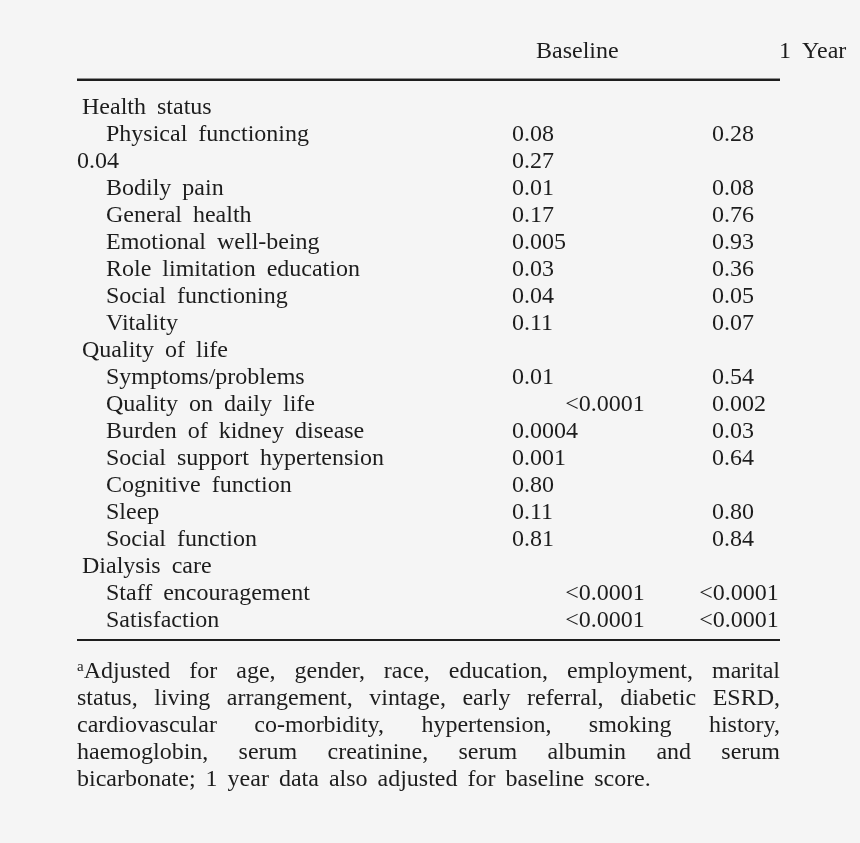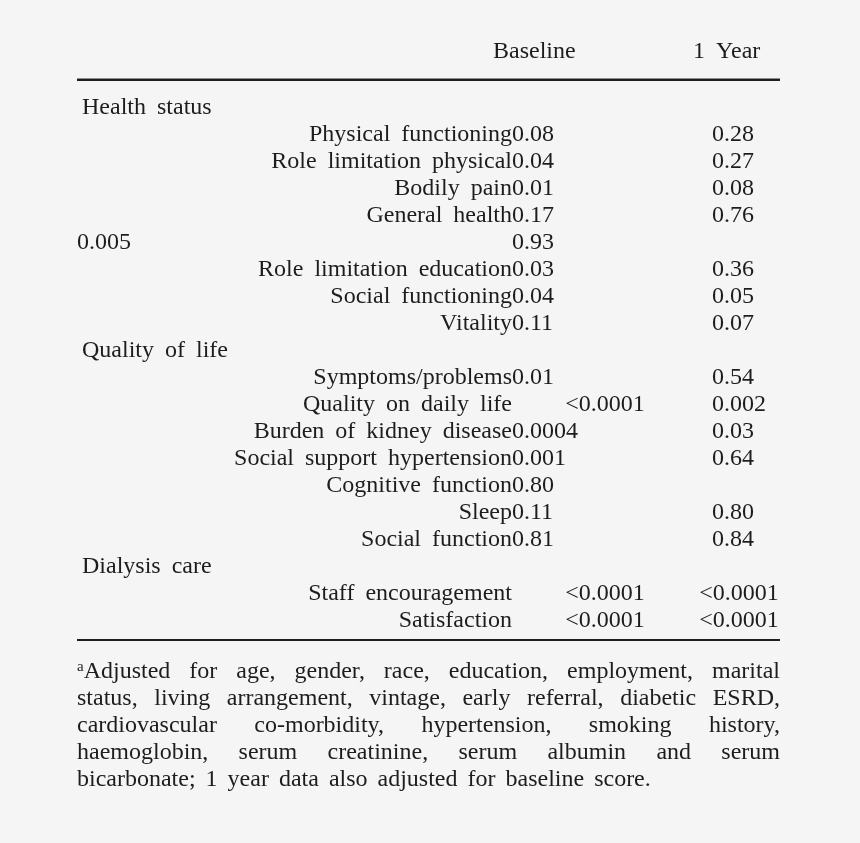--- a/index.html
+++ b/index.html
@@ -7,31 +7,31 @@
   .sheet {
     position:relative; width:860px; height:843px; overflow:hidden;
     background:#f5f5f5; color:#1d1d1d;
     font-family:"Liberation Serif","DejaVu Serif",serif;
     font-size:24px;
   }
   .twrap { position:absolute; left:77px; top:0; width:703px; }
 
   .header-row {
     display:grid; grid-template-columns:435px 200px 1fr;
-    height:78px; align-items:end; padding-bottom:14px; box-sizing:border-box;
+    height:78px; align-items:end; padding-bottom:14px; box-sizing:border-box;gap:43px;
   }
   .col-header { position:relative; left:-19px; white-space:nowrap; word-spacing:6px; }
 
   .rule-top { height:3px; background:linear-gradient(to bottom,#8f8f8f 1px,#1d1d1d 1px); }
   .rule-bottom { height:2px; background:#1d1d1d; margin-top:6px; }
 
   .tbody { padding-top:12px; }
   .grid-row { display:grid; grid-template-columns:435px 200px 1fr; line-height:27px; }
   .section-row { line-height:27px; padding-left:5px; white-space:nowrap; word-spacing:5px; }
-  .row-label { padding-left:29px; white-space:nowrap; word-spacing:5px;text-align:right; }
+  .row-label { padding-left:29px; white-space:nowrap; word-spacing:5px; }
   .cell-val { white-space:nowrap; }
   .cell-val.hang { text-indent:-14px;text-align:center; }
 
   .footnote {
     margin:16px 0 0 0; line-height:27px;
     text-align:justify; word-spacing:4px;font-family:Liberation Serif, serif;
   }
   .footnote sup { font-size:15px; line-height:0; vertical-align:7px; }
 </style>
 </head>
@@ -53,38 +53,38 @@
     <span class="section-title">Health status</span>
   </div>
 
   <div class="grid-row">
     <div class="row-label">Physical functioning</div>
     <div class="cell-val baseline-val">0.08</div>
     <div class="cell-val year-val">0.28</div>
   </div>
 
   <div class="grid-row">
-    <div class="row-label">Role limitation physical</div>
     <div class="cell-val baseline-val">0.04</div>
     <div class="cell-val year-val">0.27</div>
   </div>
 
   <div class="grid-row">
     <div class="row-label">Bodily pain</div>
     <div class="cell-val baseline-val">0.01</div>
     <div class="cell-val year-val">0.08</div>
   </div>
 
   <div class="grid-row">
     <div class="row-label">General health</div>
     <div class="cell-val baseline-val">0.17</div>
     <div class="cell-val year-val">0.76</div>
   </div>
 
   <div class="grid-row">
+    <div class="row-label">Emotional well-being</div>
     <div class="cell-val baseline-val">0.005</div>
     <div class="cell-val year-val">0.93</div>
   </div>
 
   <div class="grid-row">
     <div class="row-label">Role limitation education</div>
     <div class="cell-val baseline-val">0.03</div>
     <div class="cell-val year-val">0.36</div>
   </div>
 

